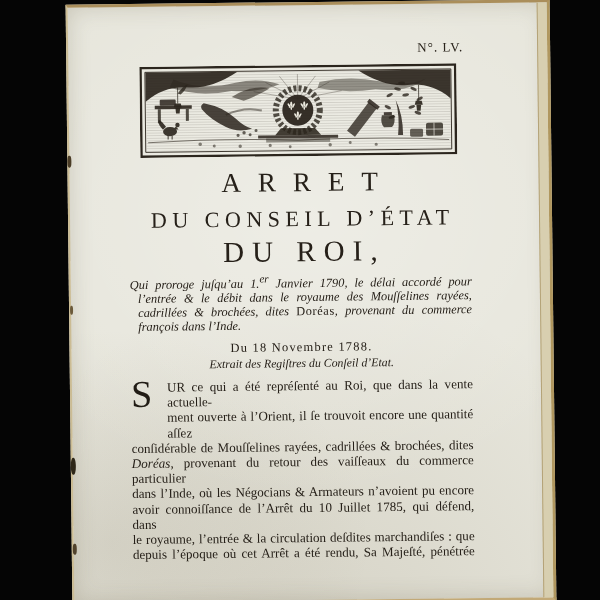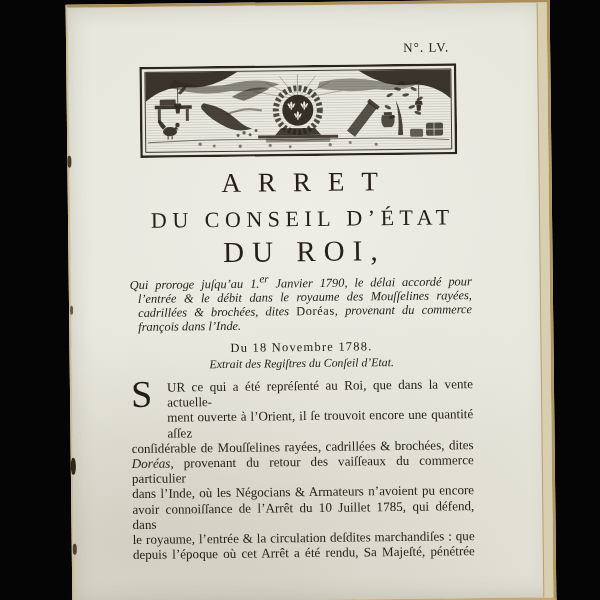--- a/index.html
+++ b/index.html
@@ -27,21 +27,21 @@
     position:absolute;right:0;top:0;bottom:0;width:9px;
     background:#d8cfaf;border-left:1px solid #b2a073;opacity:.95;
   }
   .edge-spot{position:absolute;border-radius:45%;}
   .sp1{left:-2px;top:148px;width:4px;height:12px;background:#4a3c26;}
   .sp2{left:-1px;top:298px;width:3px;height:9px;background:#6b5a3a;}
   .sp3{left:-2px;top:450px;width:5px;height:17px;background:#2e2718;}
   .sp4{left:-1px;top:536px;width:4px;height:11px;background:#50422c;}
 
   .doc-number{
-    position:absolute;top:36px;right:98px;
+    position:absolute;top:36px;right:84px;
     font-size:13px;letter-spacing:1px;color:#2a241c;
   }
   .vignette{position:absolute;left:71px;top:60px;}
 
   .col{position:absolute;left:59px;width:342px;}
   .ctr{text-align:center;}
   .title1{top:162px;font-size:27px;letter-spacing:17px;padding-left:17px;box-sizing:border-box;}
   .title2{top:201px;font-size:22px;letter-spacing:5.5px;padding-left:5.5px;box-sizing:border-box;}
   .title3{top:230px;font-size:29px;letter-spacing:8px;padding-left:8px;box-sizing:border-box;}
 

